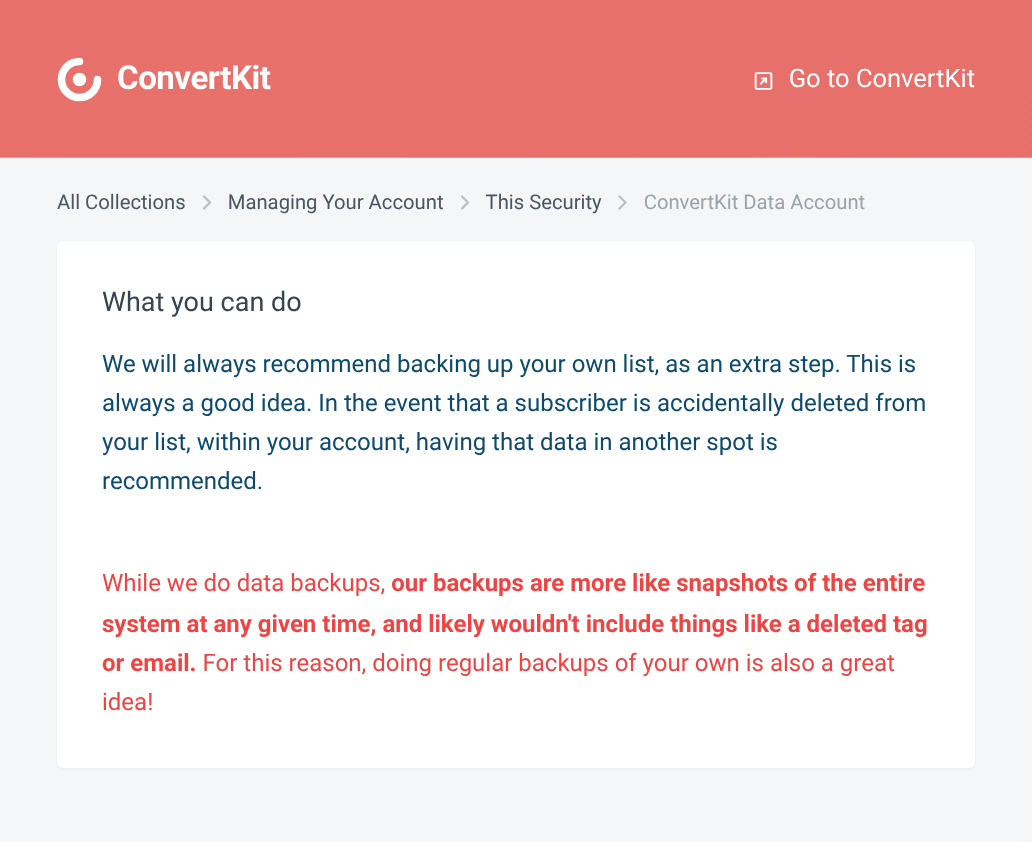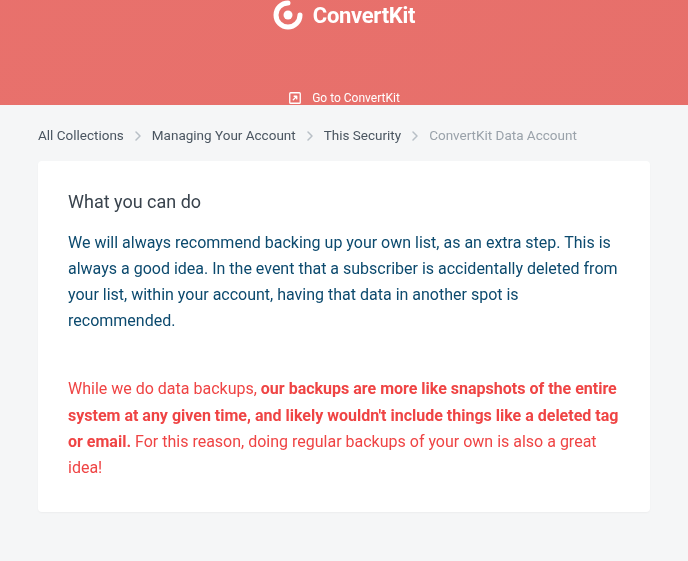--- a/index.html
+++ b/index.html
@@ -17,44 +17,44 @@
     .header {
       background: linear-gradient(rgba(232, 108, 103, 0.88), rgba(232, 108, 103, 0.88)), 
                   linear-gradient(135deg, rgba(240,240,240,0.3) 0%, rgba(200,200,200,0.3) 100%);
       background-color: #e66c67;
       height: 105px;
       display: flex;
       align-items: center;
       justify-content: space-between;
       padding: 0 38px;
       position: relative;
-      flex-direction: column;
     }
     .logo {
       display: flex;
       align-items: center;
       gap: 10px;
       color: #fff;
     }
     .logo-icon {
       width: 30px;
       height: 30px;
       position: relative;
     }
     .logo-text {
       font-size: 22px;
       font-weight: 700;
       color: #fff;
       letter-spacing: -0.3px;
     }
     .header-link {
       display: flex;
+      align-items: center;
       gap: 10px;
       color: #fff;
-      font-size: 12px;
+      font-size: 17px;
       text-decoration: none;
       cursor: pointer;
     }
     .external-icon {
       width: 14px;
       height: 14px;
     }
     .breadcrumb {
       padding: 22px 38px 18px;
       display: flex;

